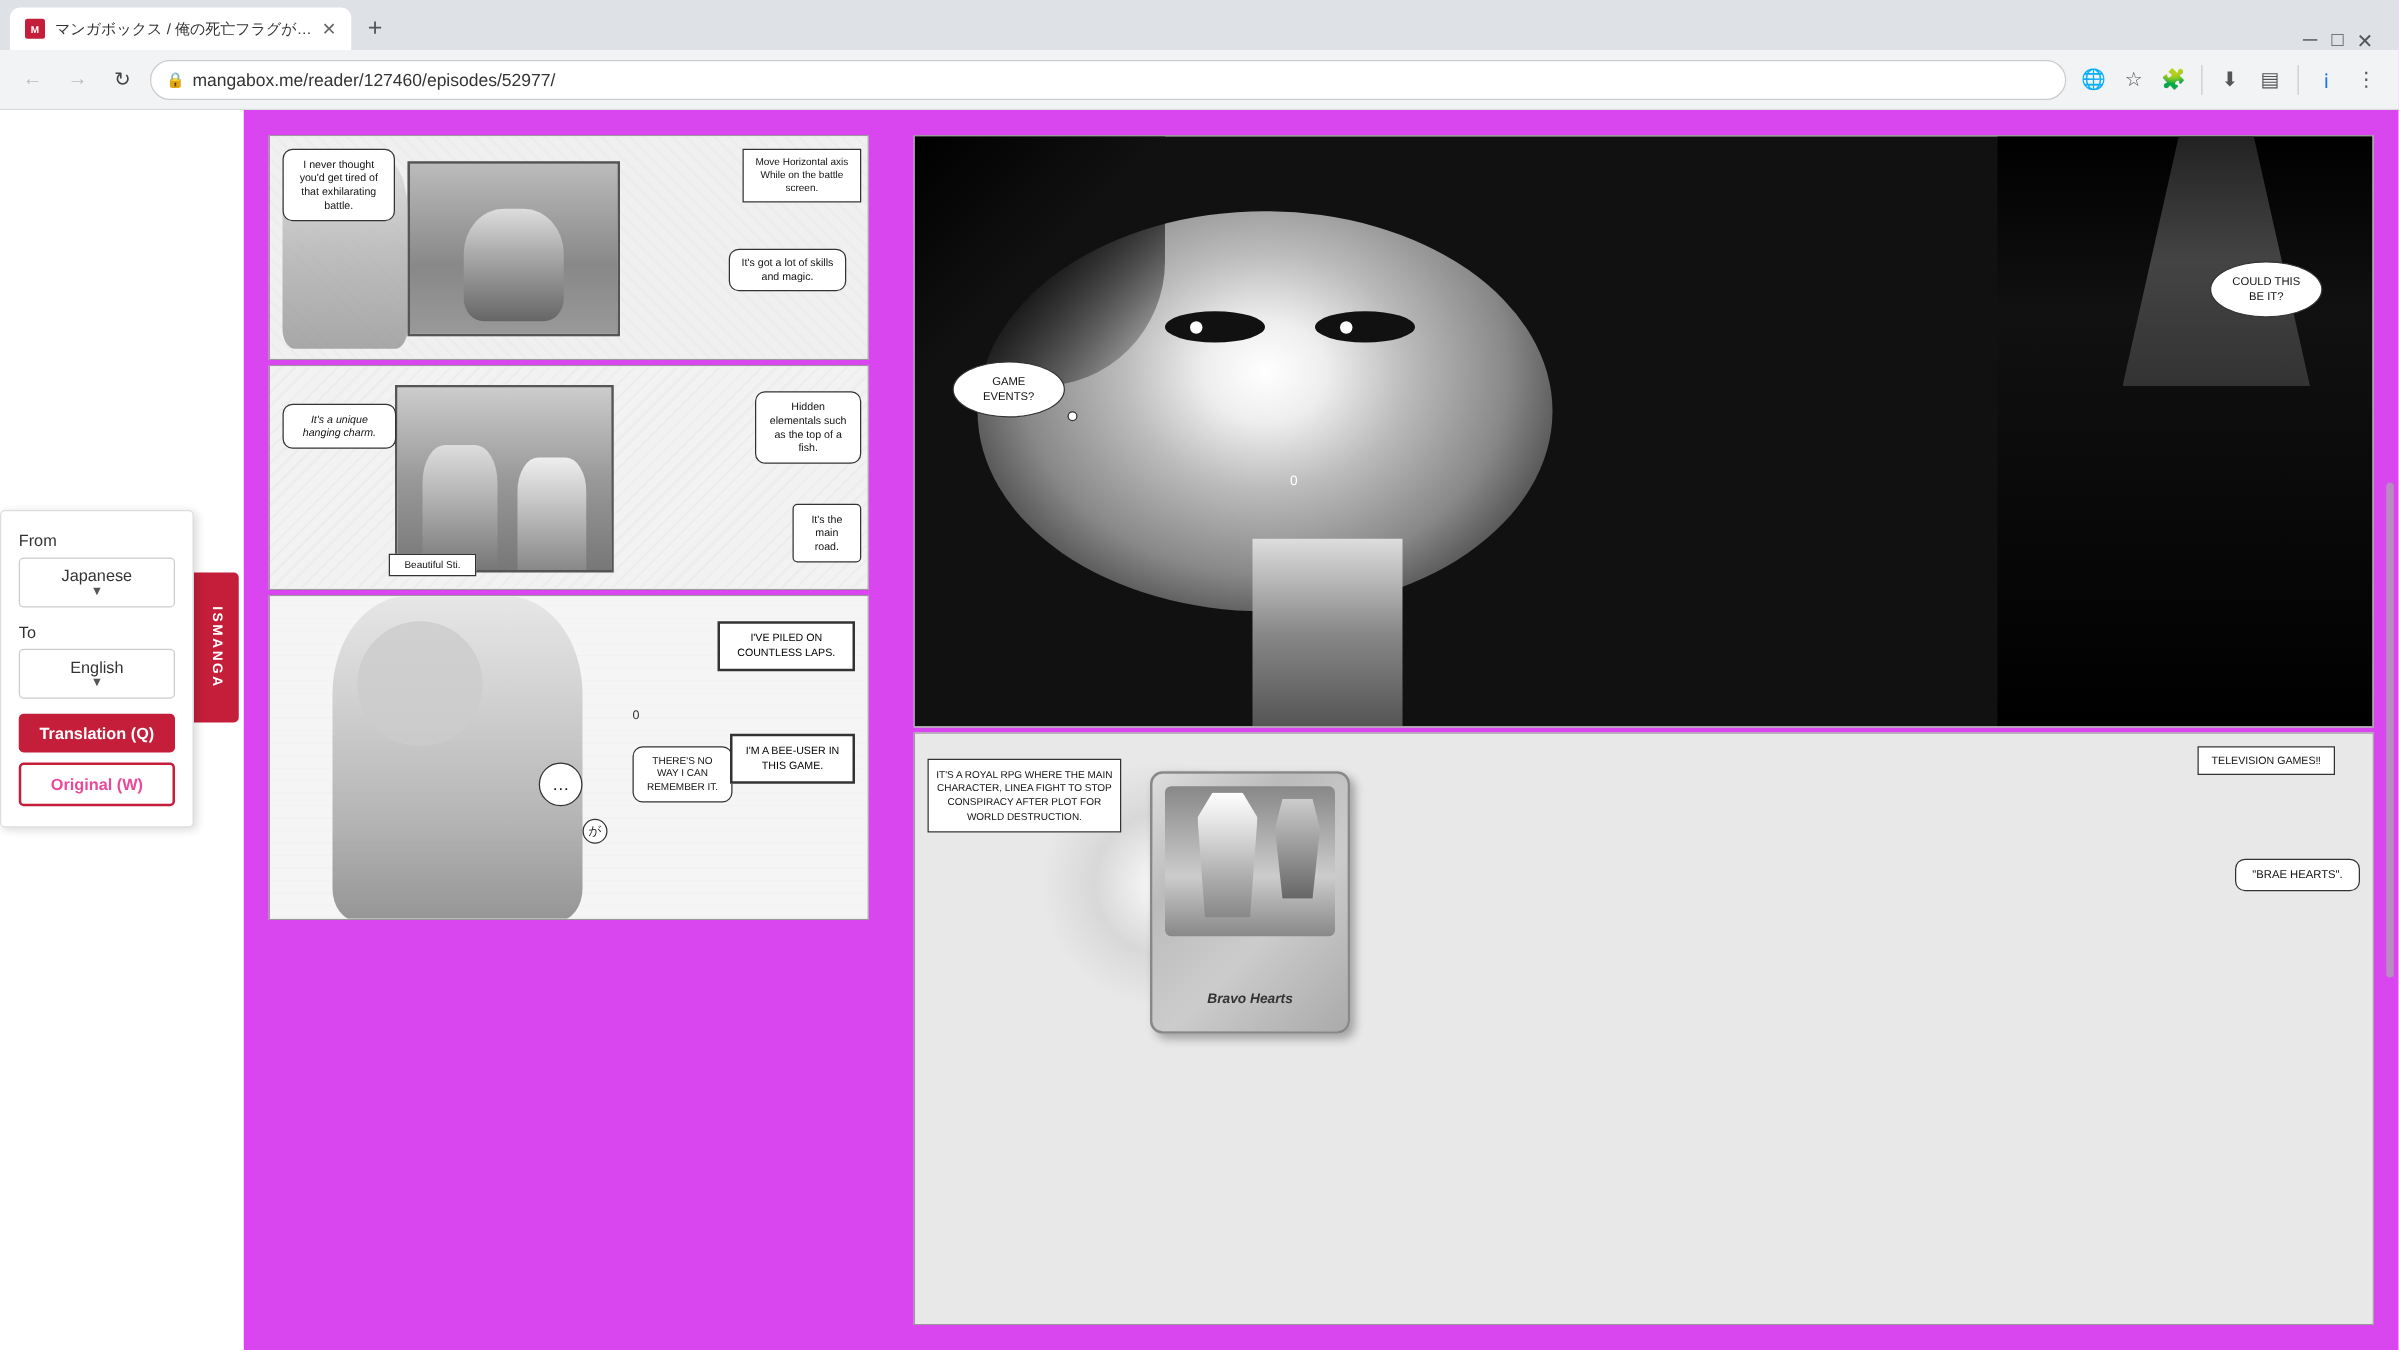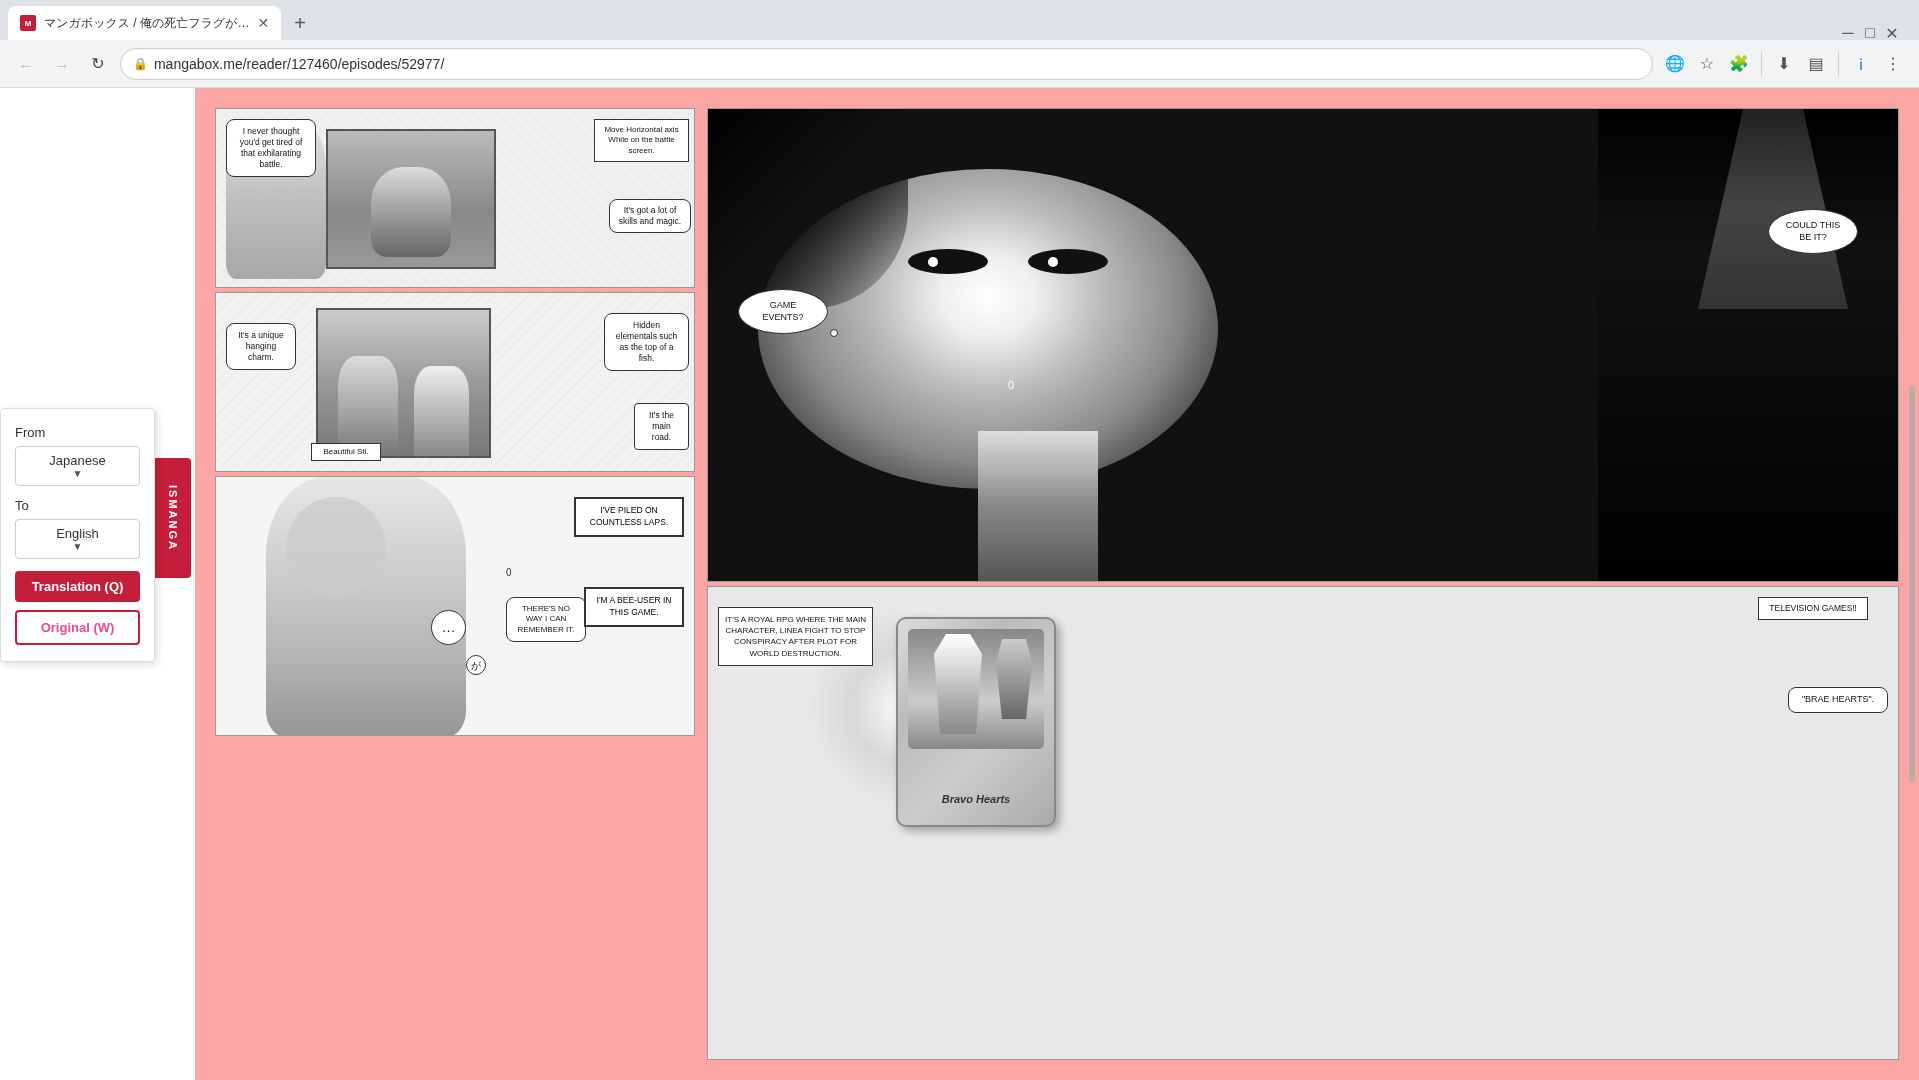--- a/index.html
+++ b/index.html
@@ -175,23 +175,23 @@
       z-index: 99;
       border-radius: 0 4px 4px 0;
       letter-spacing: 2px;
     }
 
     
     .manga-area {
       flex: 1;
       display: flex;
       overflow-y: auto;
-      background: #fca5a5;
+      background: #d946ef;
       padding: 20px;
-      gap: 12px;
+      gap: 36px;
     }
 
     
     .manga-left {
       display: flex;
       flex-direction: column;
       gap: 4px;
       width: 480px;
       flex-shrink: 0;
     }
@@ -344,36 +344,36 @@
 
             <div style="position:absolute; left:110px; top:20px; width:170px; height:140px; border:2px solid #555; background:#ccc; overflow:hidden;">
               <div style="width:100%;height:100%;background:linear-gradient(180deg,#bbb 0%,#888 60%,#999 100%); position:relative;">
                 <div style="position:absolute;bottom:10px;left:50%;transform:translateX(-50%);width:80px;height:90px;background:linear-gradient(180deg,#ddd 0%,#aaa 40%,#666 100%);border-radius:40% 40% 20% 20%;"></div>
               </div>
             </div>
 
             <div style="position:absolute;left:10px;top:10px;width:100px;height:160px;background:linear-gradient(180deg,#ddd 0%,#aaa 50%,#888 100%);border-radius:30% 30% 10% 10%;opacity:0.7;"></div>
 
             <div class="speech-bubble" style="left:10px;top:10px;width:90px;padding:6px;border-radius:8px;font-size:8.5px;">I never thought you'd get tired of that exhilarating battle.</div>
-            <div class="speech-bubble" style="right:3px;top:90px;width:82px;padding:5px;border-radius:8px;font-size:8.5px;">It's got a lot of skills and magic.</div>
+            <div class="speech-bubble" style="right:17px;top:90px;width:94px;padding:5px;border-radius:8px;font-size:8.5px;">It's got a lot of skills and magic.</div>
             <div class="speech-box" style="right:5px;top:10px;width:95px;padding:5px;font-size:8px;">Move Horizontal axis While on the battle screen.</div>
           </div>
         </div>
 
         <div class="manga-panel manga-panel-mid">
           <div class="manga-artwork" style="background:#f2f2f2; position:relative; width:100%;height:100%;">
             <div style="position:absolute;left:0;top:0;right:0;bottom:0;background:repeating-linear-gradient(-45deg,#e5e5e5 0,#e5e5e5 2px,transparent 2px,transparent 8px);opacity:0.4;"></div>
 
             <div style="position:absolute;left:100px;top:15px;width:175px;height:150px;border:2px solid #555;background:#ccc;overflow:hidden;">
               <div style="width:100%;height:100%;background:linear-gradient(180deg,#ccc 0%,#999 50%,#777 100%);">
                 <div style="position:absolute;bottom:0;left:20px;width:60px;height:100px;background:linear-gradient(180deg,#ddd 0%,#aaa 50%,#777 100%);border-radius:30% 30% 0 0;"></div>
                 <div style="position:absolute;bottom:0;right:20px;width:55px;height:90px;background:linear-gradient(180deg,#eee 0%,#bbb 50%,#888 100%);border-radius:30% 30% 0 0;"></div>
               </div>
             </div>
-            <div class="speech-bubble" style="left:10px;top:30px;width:70px;border-radius:8px;font-size:8.5px;">It's a unique hanging charm.</div>
+            <div class="speech-bubble" style="left:10px;top:30px;width:91px;border-radius:8px;font-size:8.5px;font-style:italic;">It's a unique hanging charm.</div>
             <div class="speech-bubble" style="right:5px;top:20px;width:85px;border-radius:8px;font-size:8.5px;">Hidden elementals such as the top of a fish.</div>
             <div class="speech-bubble" style="right:5px;top:110px;width:55px;border-radius:4px;font-size:8.5px;">It's the main road.</div>
             <div class="speech-box" style="left:95px;bottom:10px;width:70px;font-size:8px;padding:3px;">Beautiful Sti.</div>
           </div>
         </div>
 
         <div class="manga-panel manga-panel-bot">
           <div class="manga-artwork" style="background:#f5f5f5;position:relative;width:100%;height:100%;">
             <div style="position:absolute;left:0;top:0;right:0;bottom:0;background:repeating-linear-gradient(0deg,#ececec 0,#ececec 1px,transparent 1px,transparent 10px);opacity:0.3;"></div>
 

